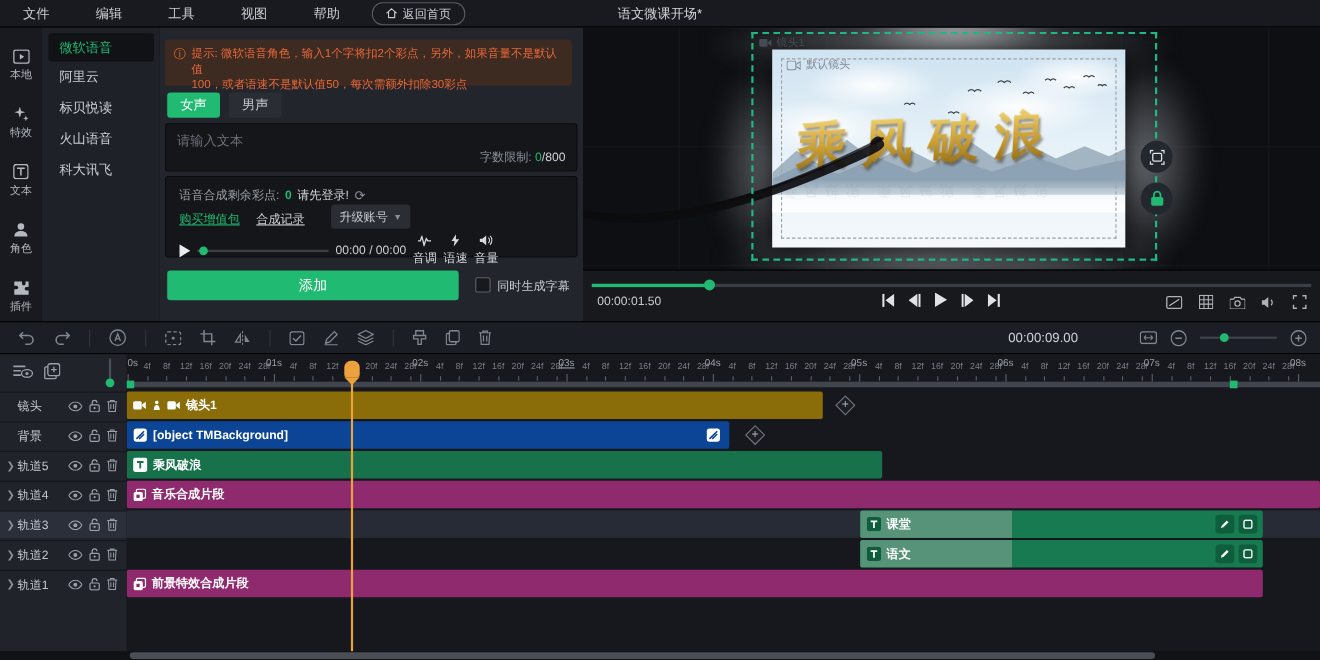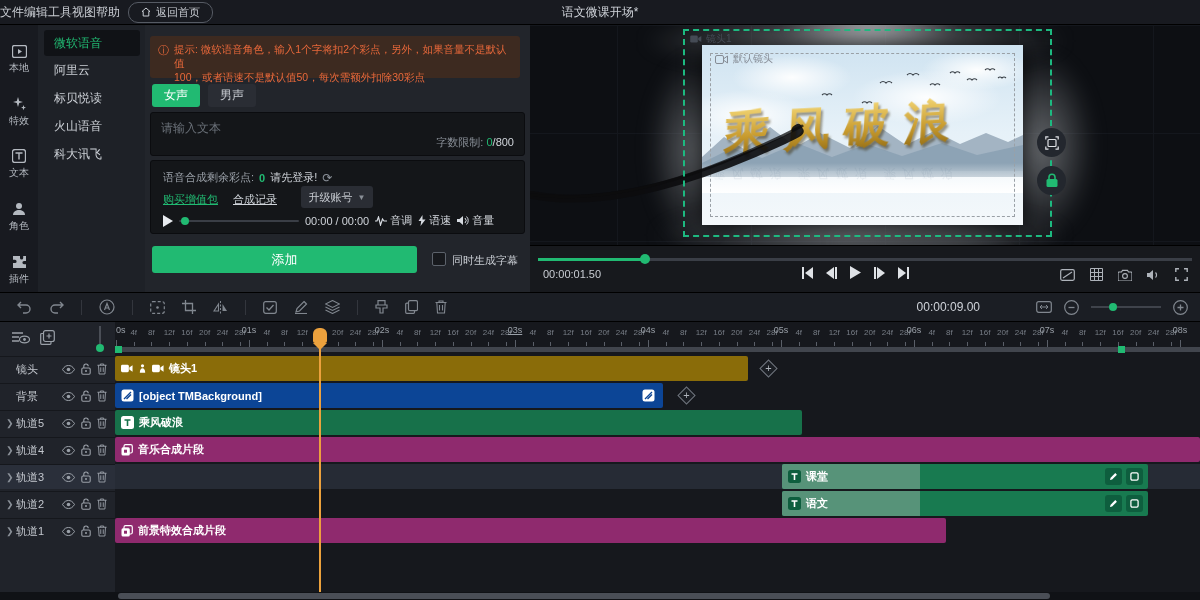--- a/index.html
+++ b/index.html
@@ -2,21 +2,21 @@
 <html><head>
 <meta charset="utf-8">
 <style>
   * { box-sizing: border-box; margin: 0; padding: 0; }
   html,body { width:1200px; height:600px; overflow:hidden; background:#0f1115;
     font-family:"Liberation Sans", sans-serif; -webkit-font-smoothing:antialiased; }
 
   
   #titlebar { position:absolute; left:0; top:0; width:1200px; height:25px;
     background:#181a20; border-bottom:1px solid #000; display:flex; align-items:center; z-index:50; }
-  .menu-item { font-size:12px; color:#c9cdd3; padding:0 0; cursor:default; }
+  .menu-item { font-size:12px; color:#c9cdd3; padding:0 21px; cursor:default; }
   #home-pill { display:flex; align-items:center; gap:5px; margin-left:8px; border:1px solid #565b64;
     border-radius:10px; padding:2px 12px; font-size:11px; color:#c9cdd3; }
   #tb-title { position:absolute; left:50%; transform:translateX(-50%); font-size:12px; color:#d2d6dc; }
   #tb-right { position:absolute; right:8px; display:flex; align-items:center; gap:9px; }
   .flame { color:#e8833a; font-size:12px; }
   .tb-label { font-size:11px; color:#d2d6dc; }
   .pill { font-size:11px; border-radius:10px; padding:3px 13px; }
   .pill.upgrade { background:#e3b34c; color:#3c2d0b; font-weight:bold; }
   .pill.save { border:1px solid #6a707a; color:#d2d6dc; }
   .pill.export { background:#21ba72; color:#fff; }
@@ -61,21 +61,21 @@
   #buy-link { left:12px; color:#21ba72; }
   #hist-link { left:82px; color:#d0d4da; }
   #emotion-dd { position:absolute; left:150px; top:25px; width:72px; height:22px; background:#2a2d34;
     border-radius:3px; color:#c8ccd2; font-size:11px; display:flex; align-items:center;
     justify-content:center; gap:5px; }
   .chev { font-size:8px; color:#8a9098; }
   .vb-line3 { position:absolute; left:12px; top:52px; right:10px; display:flex; align-items:center;
     gap:6px; color:#cfd3d9; }
   .mini-slider { width:120px; height:2px; background:#3a3e46; border-radius:1px; position:relative; }
   .mini-knob { position:absolute; left:2px; top:-3px; width:8px; height:8px; border-radius:50%; background:#21ba72; }
-  .ctl-lab { display:flex; align-items:center; gap:3px; color:#d6dae0; }
+  .ctl-lab { display:flex; align-items:center; gap:3px; color:#d6dae0;flex-direction:column; }
   #add-btn { position:absolute; left:7px; top:221px; width:265px; height:27px; background:#21ba72;
     border-radius:3px; color:#fff; font-size:13px; text-align:center; line-height:27px; }
   #sub-check { position:absolute; left:287px; top:227px; width:14px; height:14px;
     border:1px solid #5c626b; border-radius:2px; background:#17191d; }
   #sub-label { position:absolute; left:307px; top:228px; font-size:11px; color:#c8ccd2; }
 
   
   #preview { position:absolute; left:530px; top:25px; width:670px; height:220px; background:#0d0f13;
     overflow:hidden;
     background-image:linear-gradient(#14171d 1px, transparent 1px),
@@ -619,21 +619,21 @@
           </span>
         </span>
         <span class="tail-chip" style="right: 5px;">
           <span style="display: flex; align-items: center;">
             <svg width="9" height="9" viewBox="0 0 10 10">
               <rect x="1" y="1" width="8" height="8" rx="1.5" fill="none" stroke="#fff" stroke-width="1.4"></rect>
             </svg>
           </span>
         </span>
       </div>
-      <div class="clip" style="top: 196px; left: 0px; width: 831px; background: rgb(143, 42, 110);">
+      <div class="clip" style="top: 196px; left: 0px; width: 1033px; background: rgb(143, 42, 110);">
         <span class="cic" style="display: flex; align-items: center;">
           <svg width="12" height="12" viewBox="0 0 12 12">
             <rect x="3" y="0.7" width="8.3" height="8.3" rx="1.5" fill="none" stroke="#fff" stroke-width="1.2"></rect>
             <rect x="0.5" y="3.2" width="8.3" height="8.3" rx="1.5" fill="#fff"></rect>
             <rect x="3" y="5.7" width="3" height="3" fill="#8f2a6e"></rect>
           </svg>
         </span>
         <span class="lbl">前景特效合成片段</span>
       </div>
       <span class="kf-diamond" style="left: 647px; top: 40px;"></span>

